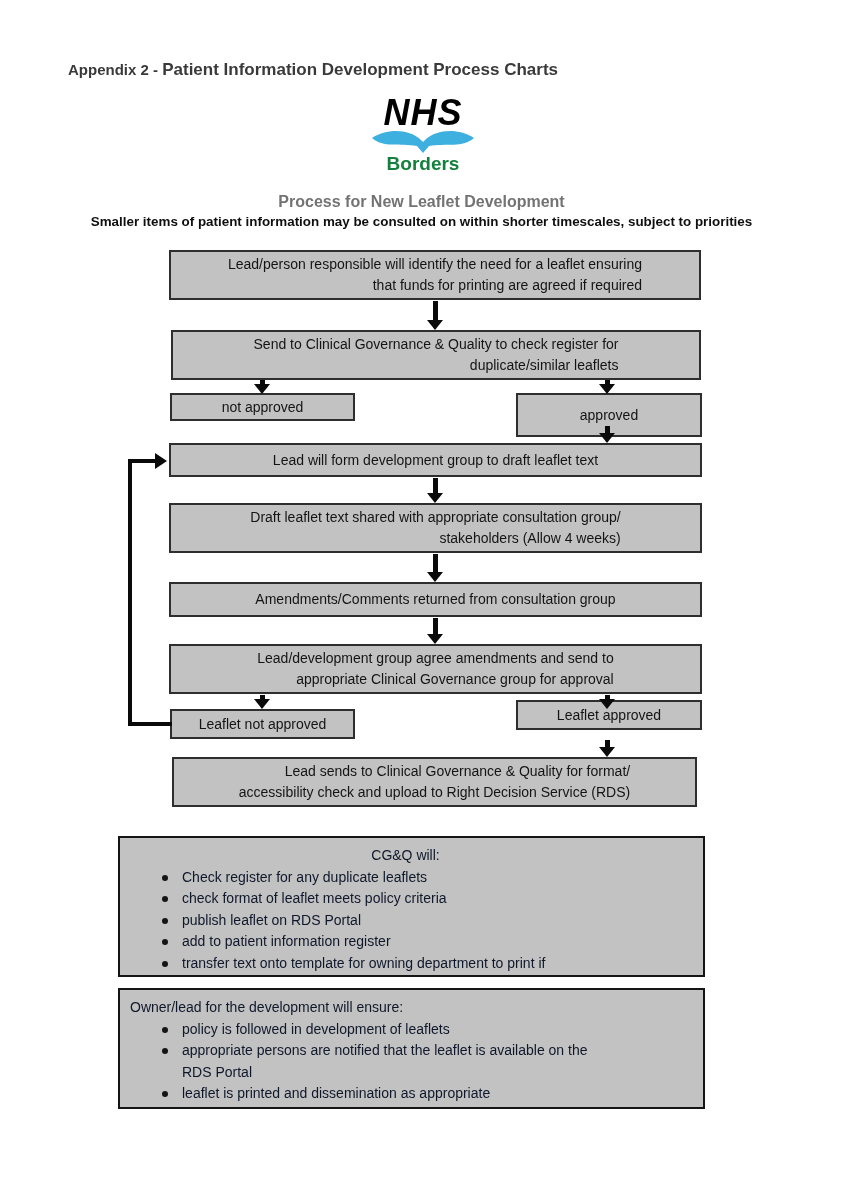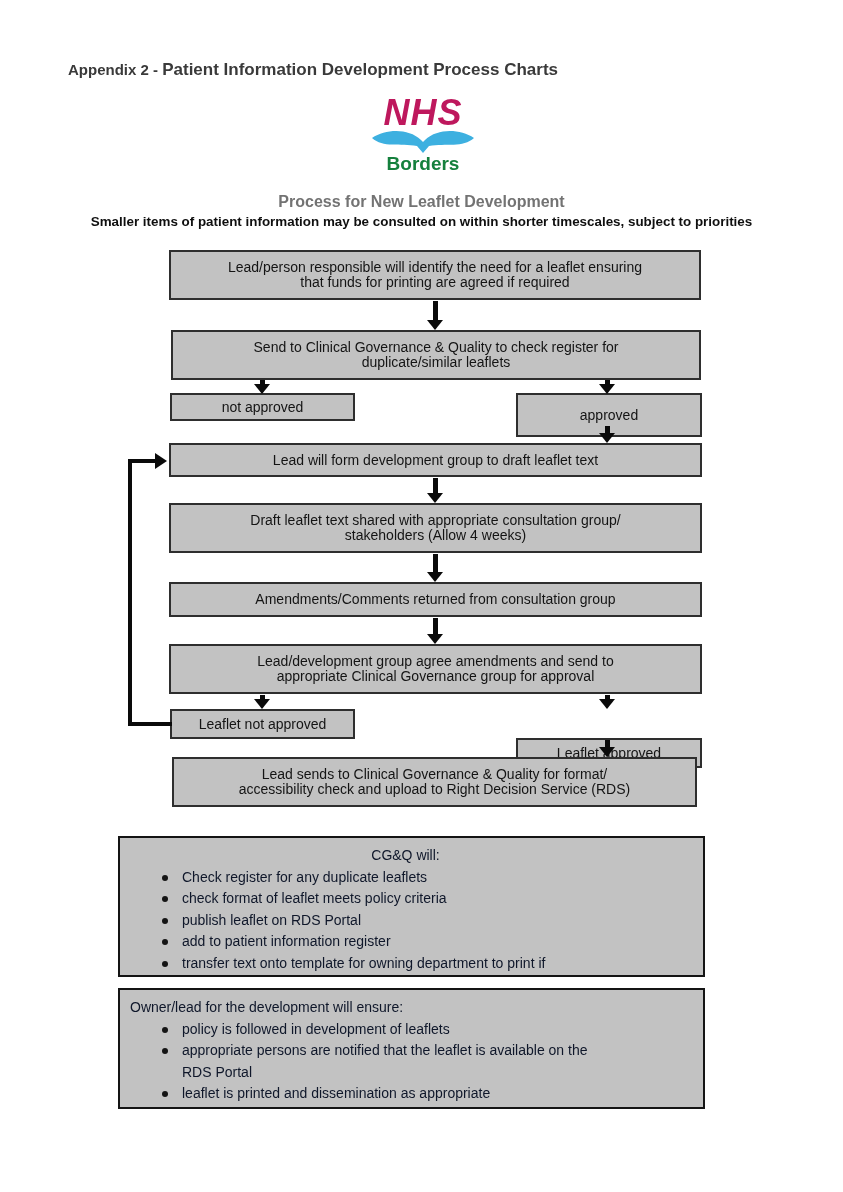--- a/index.html
+++ b/index.html
@@ -6,32 +6,32 @@
   .page{
     position:relative;width:843px;height:1192px;background:#ffffff;
     font-family:"Liberation Sans",sans-serif;color:#111;overflow:hidden;
   }
   .doc-title{position:absolute;left:68px;top:60px;font-weight:bold;color:#3a3a3a;white-space:nowrap;}
   .doc-title .t-prefix{font-size:15px;}
   .doc-title .t-rest{font-size:17px;}
 
   
   .logo{position:absolute;left:353px;top:98px;width:140px;text-align:center;}
-  .logo-nhs{font-size:36px;font-weight:bold;font-style:italic;color:#be185d;line-height:30px;letter-spacing:1px;}
+  .logo-nhs{font-size:36px;font-weight:bold;font-style:italic;color:#000000;line-height:30px;letter-spacing:1px;}
   .logo-swoosh{width:106px;height:26px;display:block;margin:1px auto 0 auto;}
   .logo-org{font-size:19px;font-weight:bold;color:#15803d;margin-top:-2px;}
 
   .h1{position:absolute;left:0;top:193px;width:843px;text-align:center;font-size:16px;font-weight:bold;color:#737373;}
   .h2{position:absolute;left:0;top:214px;width:843px;text-align:center;font-size:13.4px;font-weight:bold;color:#0f0f0f;}
 
   
   .fbox{
     position:absolute;background:#c2c2c2;border:2px solid #2e2e2e;
-    display:flex;align-items:center;justify-content:center;text-align:center;
-    font-size:14px;line-height:15px;color:#141414;box-sizing:border-box;
+    display:flex;align-items:center;justify-content:center;text-align:right;
+    font-size:14px;line-height:21px;color:#141414;box-sizing:border-box;
     padding:2px 16px;white-space:pre-line;
   }
   .fbox.small{padding:2px 8px;}
 
   
   .arr{position:absolute;width:16px;display:flex;flex-direction:column;align-items:center;}
   .arr .shaft{width:5px;background:#0a0a0a;flex:1;}
   .arr .head{width:0;height:0;border-left:8px solid transparent;border-right:8px solid transparent;border-top:10px solid #0a0a0a;}
 
   
@@ -73,21 +73,21 @@
 duplicate/similar leaflets</div>
   <div class="fbox small" style="left:170px;top:393px;width:185px;height:28px;">not approved</div>
   <div class="fbox small" style="left:516px;top:393px;width:186px;height:44px;">approved</div>
   <div class="fbox" style="left:169px;top:443px;width:533px;height:34px;">Lead will form development group to draft leaflet text</div>
   <div class="fbox" style="left:169px;top:503px;width:533px;height:50px;">Draft leaflet text shared with appropriate consultation group/
 stakeholders (Allow 4 weeks)</div>
   <div class="fbox" style="left:169px;top:644px;width:533px;height:50px;">Lead/development group agree amendments and send to
 appropriate Clinical Governance group for approval</div>
   <div class="fbox" style="left:169px;top:582px;width:533px;height:35px;">Amendments/Comments returned from consultation group</div>
   <div class="fbox small" style="left:170px;top:709px;width:185px;height:30px;">Leaflet not approved</div>
-  <div class="fbox small" style="left:516px;top:738px;width:186px;height:30px;">Leaflet approved</div>
+  <div class="fbox small" style="left:516px;top:700px;width:186px;height:30px;">Leaflet approved</div>
   <div class="fbox" style="left:172px;top:757px;width:525px;height:50px;">Lead sends to Clinical Governance &amp; Quality for format/
 accessibility check and upload to Right Decision Service (RDS)</div>
 
   <div class="arr" style="left:427px;top:301px;height:29px;">
       <div class="shaft"></div>
       <div class="head"></div>
     </div>
   <div class="arr" style="left:254px;top:380px;height:14px;">
       <div class="shaft"></div>
       <div class="head"></div>

